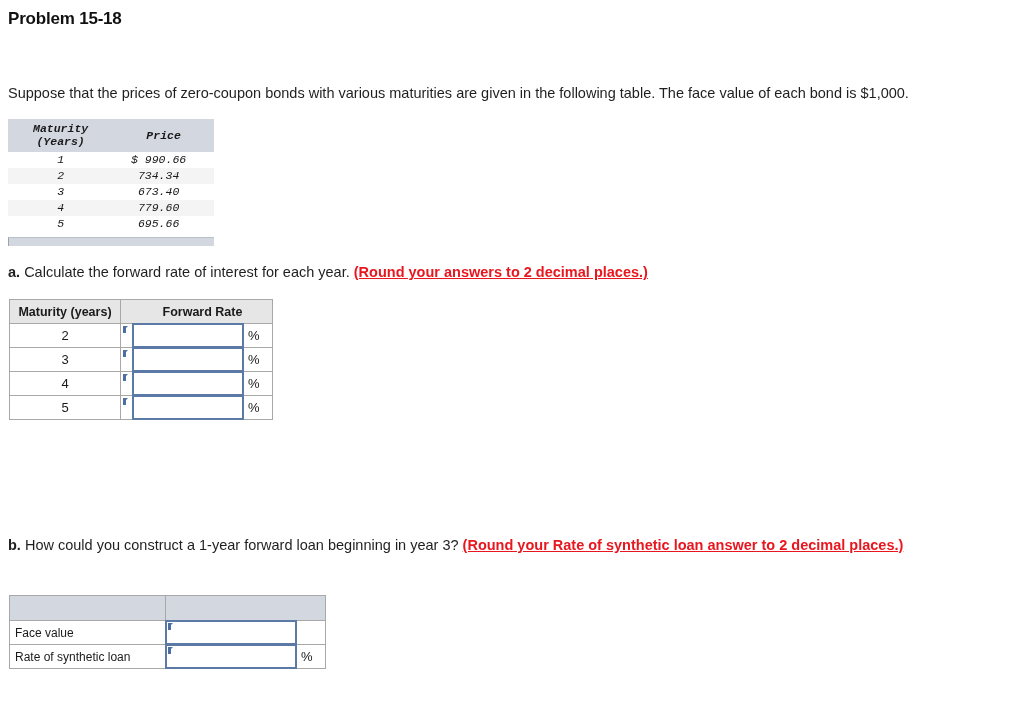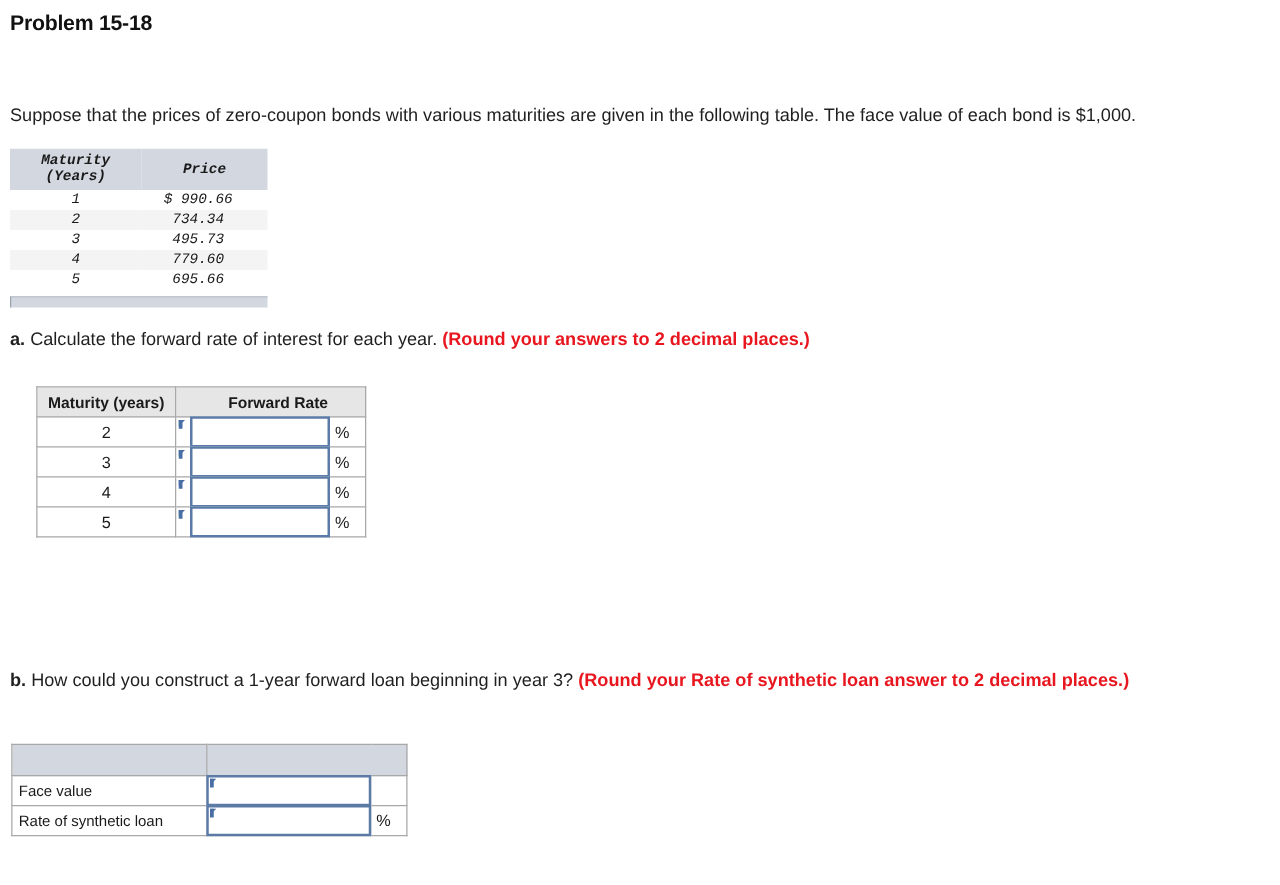--- a/index.html
+++ b/index.html
@@ -100,20 +100,21 @@
   .q-line {
     position: absolute;
     font-size: 14.5px;
     line-height: 19px;
     color: #1f1f1f;
   }
   .q-line .q-letter { font-weight: bold; }
   .q-line .q-red {
     color: #e8171f;
     font-weight: bold;
+    text-decoration: underline;
   }
   #question-a { left: 8px; top: 263px; width: 950px; }
   #question-b { left: 8px; top: 536px; width: 930px; }
 
   
   table.answer-table {
     border-collapse: collapse;
     font-size: 13px;
     color: #1a1a1a;
     background: #ffffff;
@@ -126,21 +127,21 @@
     vertical-align: middle;
   }
   table.answer-table th {
     background: #e6e6e6;
     font-weight: bold;
     text-align: center;
     font-size: 12.5px;
   }
 
   
-  #forward-rate-table { position: absolute; left: 9px; top: 309px; margin-left: 20px; }
+  #forward-rate-table { position: absolute; left: 9px; top: 299px; }
   #forward-rate-table .col-maturity { width: 110px; text-align: center; }
   #forward-rate-table .col-rate { width: 110px; padding-left: 12px; }
   #forward-rate-table .col-pct { width: 24px; text-align: left; padding-left: 4px; font-size: 13px; }
 
   
   #synthetic-loan-table { position: absolute; left: 9px; top: 595px; }
   #synthetic-loan-table .col-label {
     width: 150px;
     text-align: left;
     padding-left: 5px;
@@ -218,21 +219,21 @@
         <tr>
           <td class="c-maturity">1</td>
           <td class="c-price">$ 990.66</td>
         </tr>
         <tr class="striped">
           <td class="c-maturity">2</td>
           <td class="c-price">734.34</td>
         </tr>
         <tr>
           <td class="c-maturity">3</td>
-          <td class="c-price">495.73</td>
+          <td class="c-price">673.40</td>
         </tr>
         <tr class="striped">
           <td class="c-maturity">4</td>
           <td class="c-price">779.60</td>
         </tr>
         <tr>
           <td class="c-maturity">5</td>
           <td class="c-price">695.66</td>
         </tr>
       </tbody>

